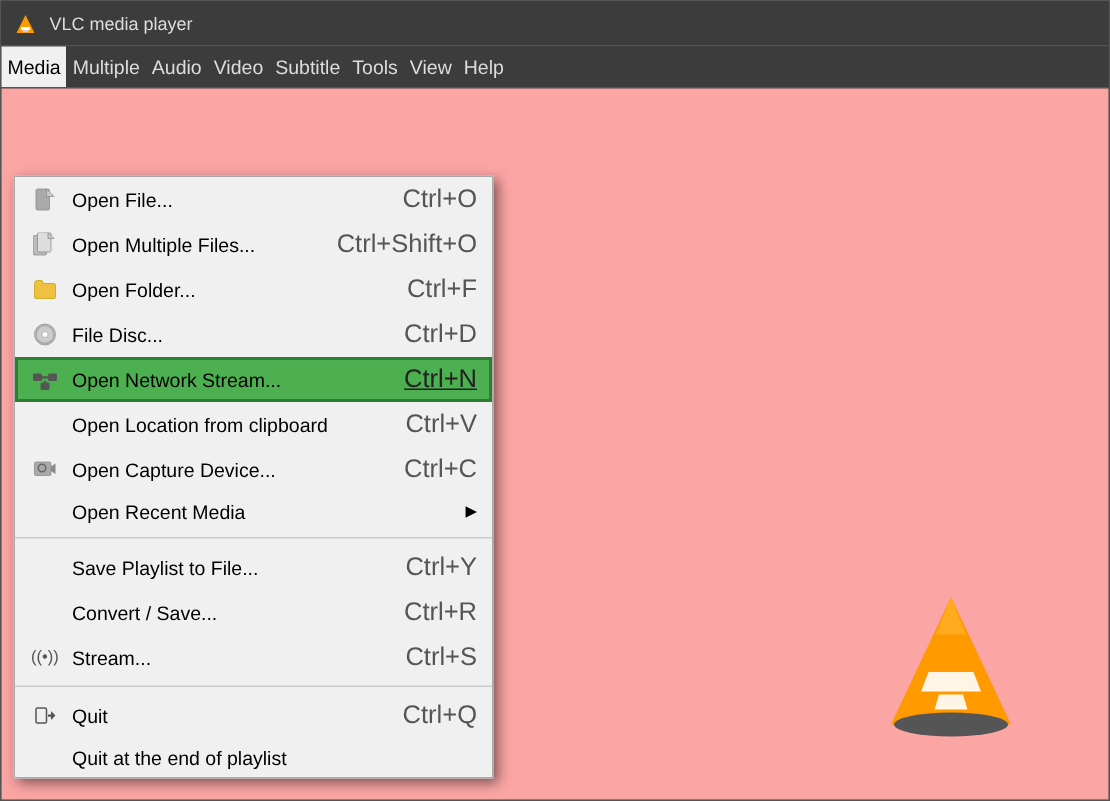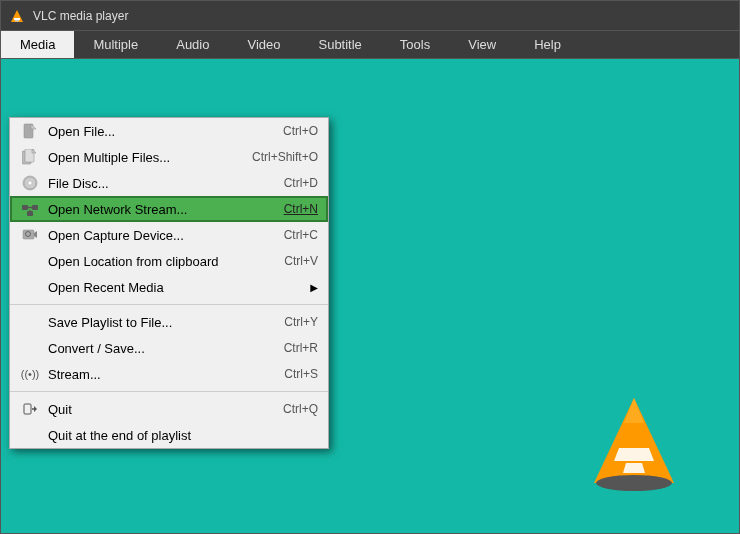--- a/index.html
+++ b/index.html
@@ -50,38 +50,38 @@
     .menu-bar {
       background: #3c3c3c;
       height: 28px;
       display: flex;
       align-items: center;
       border-bottom: 1px solid #555;
       flex-shrink: 0;
     }
 
     .menu-item {
-      padding: 4px 19px;
+      padding: 4px 4px;
       color: #ddd;
       cursor: pointer;
       height: 100%;
       display: flex;
       align-items: center;
       font-size: 13px;
     }
 
     .menu-item.active {
       background: #f0f0f0;
       color: #000;
     }
 
     
     .main-content {
       flex: 1;
-      background: #14b8a6;
+      background: #fca5a5;
       position: relative;
       display: flex;
       align-items: center;
       justify-content: flex-end;
     }
 
     
     .vlc-cone {
       position: absolute;
       right: 60px;
@@ -134,21 +134,21 @@
       justify-content: center;
       flex-shrink: 0;
     }
 
     .dropdown-item .item-label {
       flex: 1;
     }
 
     .dropdown-item .item-shortcut {
       color: #555;
-      font-size: 12px;
+      font-size: 17px;
       margin-left: auto;
     }
 
     .dropdown-item.highlighted .item-shortcut {
       color: #222;
       text-decoration: underline;
     }
 
     .dropdown-item .arrow {
       font-size: 10px;
@@ -215,20 +215,29 @@
           <svg width="16" height="16" viewBox="0 0 16 16">
               <rect x="0" y="2" width="9" height="13" rx="1" fill="#bbb" stroke="#888" stroke-width="0.5"></rect>
               <rect x="3" y="0" width="9" height="13" rx="1" fill="#ddd" stroke="#888" stroke-width="0.5"></rect>
               <polygon points="10,0 14,4 10,4" fill="#ccc" stroke="#888" stroke-width="0.5"></polygon>
             </svg>
         </span>
         <span class="item-label">Open Multiple Files...</span>
         <span class="item-shortcut">Ctrl+Shift+O</span>
       </div>
 
+      <div class="dropdown-item">
+        <span class="item-icon">
+          <svg width="16" height="14" viewBox="0 0 16 14">
+              <path d="M1 3 Q1 1 3 1 L6 1 L7 3 L14 3 Q15 3 15 4 L15 12 Q15 13 14 13 L2 13 Q1 13 1 12 Z" fill="#f0c040" stroke="#c8a000" stroke-width="0.5"></path>
+            </svg>
+        </span>
+        <span class="item-label">Open Folder...</span>
+        <span class="item-shortcut">Ctrl+F</span>
+      </div>
 
       <div class="dropdown-item">
         <span class="item-icon">
           <svg width="16" height="16" viewBox="0 0 16 16">
               <circle cx="8" cy="8" r="7" fill="#ccc" stroke="#888" stroke-width="0.5"></circle>
               <circle cx="8" cy="8" r="2" fill="white" stroke="#aaa" stroke-width="0.5"></circle>
               <circle cx="8" cy="8" r="6" fill="none" stroke="#aaa" stroke-width="1"></circle>
             </svg>
         </span>
         <span class="item-label">File Disc...</span>
@@ -243,39 +252,39 @@
               <line x1="7" y1="6.5" x2="11" y2="6.5" stroke="#555" stroke-width="1.5"></line>
               <rect x="6" y="10" width="6" height="5" rx="1" fill="#555"></rect>
               <line x1="9" y1="9" x2="9" y2="10" stroke="#555" stroke-width="1.5"></line>
             </svg>
         </span>
         <span class="item-label">Open Network Stream...</span>
         <span class="item-shortcut">Ctrl+N</span>
       </div>
 
       <div class="dropdown-item">
+        <span class="item-icon"></span>
+        <span class="item-label">Open Location from clipboard</span>
+        <span class="item-shortcut">Ctrl+V</span>
+      </div>
+
+      <div class="dropdown-item">
         <span class="item-icon">
           <svg width="16" height="14" viewBox="0 0 16 14">
               <rect x="1" y="2" width="11" height="9" rx="1" fill="#aaa" stroke="#888" stroke-width="0.5"></rect>
               <polygon points="12,5 15,3 15,10 12,8" fill="#888"></polygon>
               <circle cx="6" cy="6" r="2.5" fill="none" stroke="#666" stroke-width="1"></circle>
             </svg>
         </span>
         <span class="item-label">Open Capture Device...</span>
         <span class="item-shortcut">Ctrl+C</span>
       </div>
 
       <div class="dropdown-item">
         <span class="item-icon"></span>
-        <span class="item-label">Open Location from clipboard</span>
-        <span class="item-shortcut">Ctrl+V</span>
-      </div>
-
-      <div class="dropdown-item">
-        <span class="item-icon"></span>
         <span class="item-label">Open Recent Media</span>
         <span class="arrow">▶</span>
       </div>
 
       <div class="menu-separator"></div>
 
       <div class="dropdown-item">
         <span class="item-icon"></span>
         <span class="item-label">Save Playlist to File...</span>
         <span class="item-shortcut">Ctrl+Y</span>

